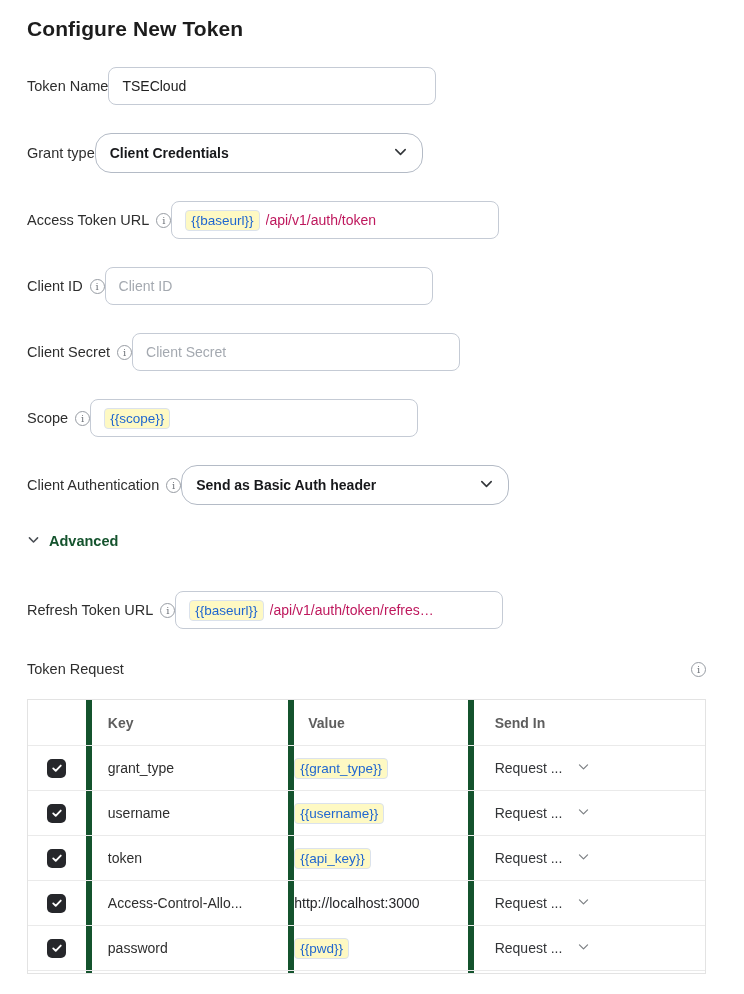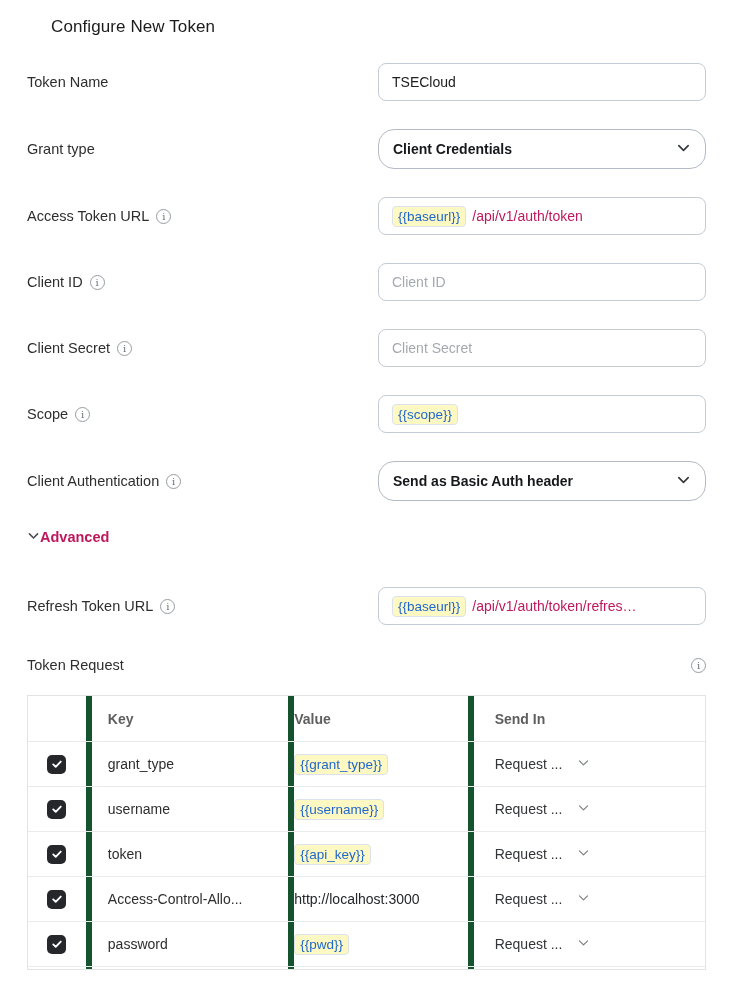--- a/index.html
+++ b/index.html
@@ -5,32 +5,30 @@
   * { box-sizing: border-box; margin: 0; padding: 0; }
   html, body { width: 744px; height: 994px; overflow: hidden; background: #ffffff; }
   body {
     font-family: "Liberation Sans", "DejaVu Sans", sans-serif;
     color: #212121;
     -webkit-font-smoothing: antialiased;
   }
   .page { padding: 17px 0 0 27px; width: 706px; }
 
   .page-title {
-    font-size: 17px;
-    font-weight: 400;
+    font-size: 21px;
+    font-weight: 700;
     color: #1c1c1c;
     margin-bottom: 26px;
     letter-spacing: .1px;
-    margin-left: 24px;
   }
 
   .form-row {
     display: flex;
     align-items: center;
-    justify-content: space-between;
     width: 679px;
     margin-bottom: 28px;
   }
   .field-label {
     font-size: 14.5px;
     color: #2e2e2e;
     display: flex;
     align-items: center;
     gap: 7px;
   }
@@ -87,24 +85,25 @@
     font-size: 14px;
     font-weight: 700;
     color: #17181b;
     cursor: pointer;
     background: #ffffff;
   }
 
   .advanced-header {
     display: flex;
     align-items: center;
+    gap: 9px;
     margin: 10px 0 42px 0;
     font-size: 14.5px;
     font-weight: 700;
-    color: #be185d;
+    color: #14532d;
     cursor: pointer;
     width: fit-content;
   }
 
   .section-label-row {
     display: flex;
     align-items: center;
     gap: 7px;
     margin: 32px 0 22px 0;
     font-size: 14.5px;
@@ -129,21 +128,21 @@
     align-items: center;
     border-left: 6px solid #14532d;
     overflow: hidden;
   }
   .cell:first-child { border-left: none; }
   .c-check { width: 58px; justify-content: center; }
   .c-key   { width: 203px; padding-left: 16px; color: #2e2e2e; }
   .c-value { width: 180px; color: #26272a; }
   .c-send  { width: 238px; padding-left: 21px; gap: 15px; color: #333538; cursor: pointer; }
   .thead .cell { color: #5e5e5e; font-weight: 600; }
-  .thead .c-value { }
+  .thead .c-value { padding-left: 14px; }
   .key-text { white-space: nowrap; }
   .plain-value { white-space: nowrap; }
 
   .checkbox {
     width: 19px; height: 19px;
     background: #26272b;
     border-radius: 5px;
     display: flex;
     align-items: center;
     justify-content: center;

